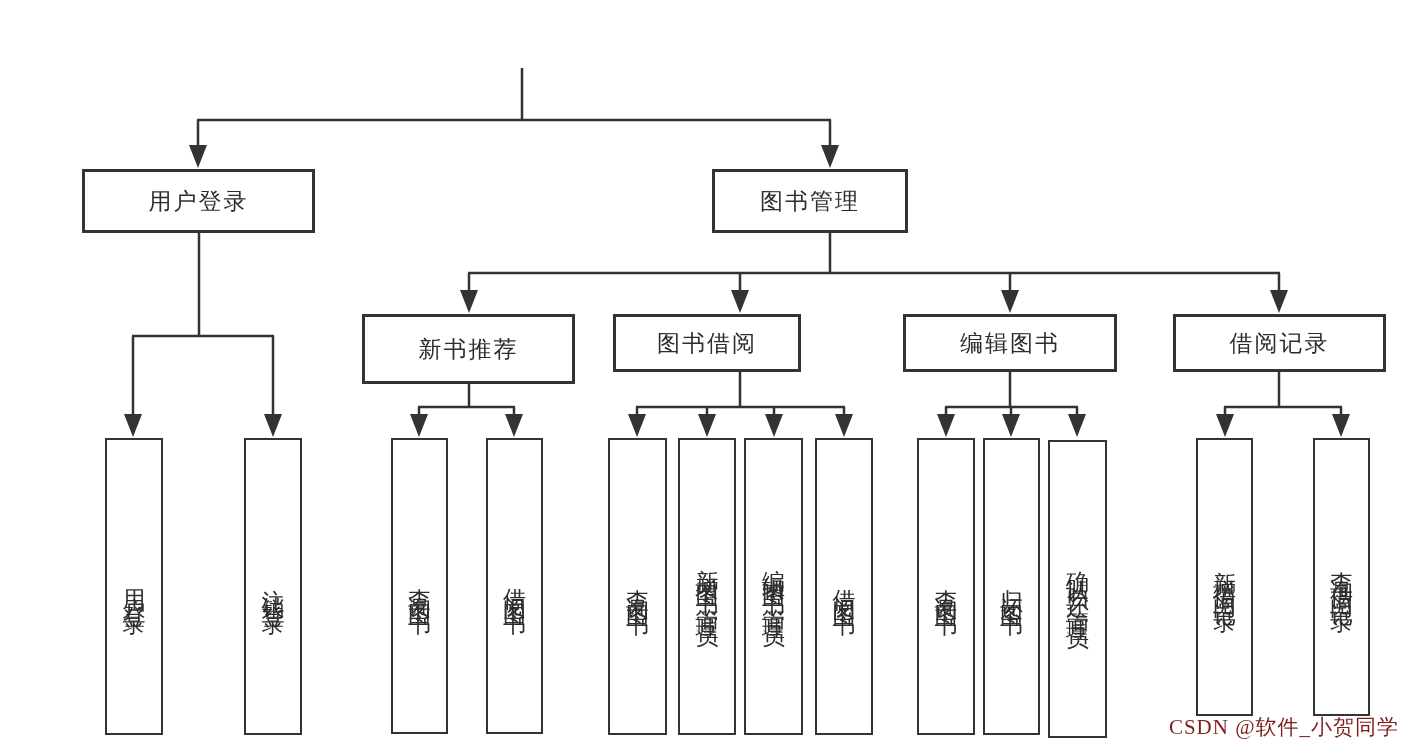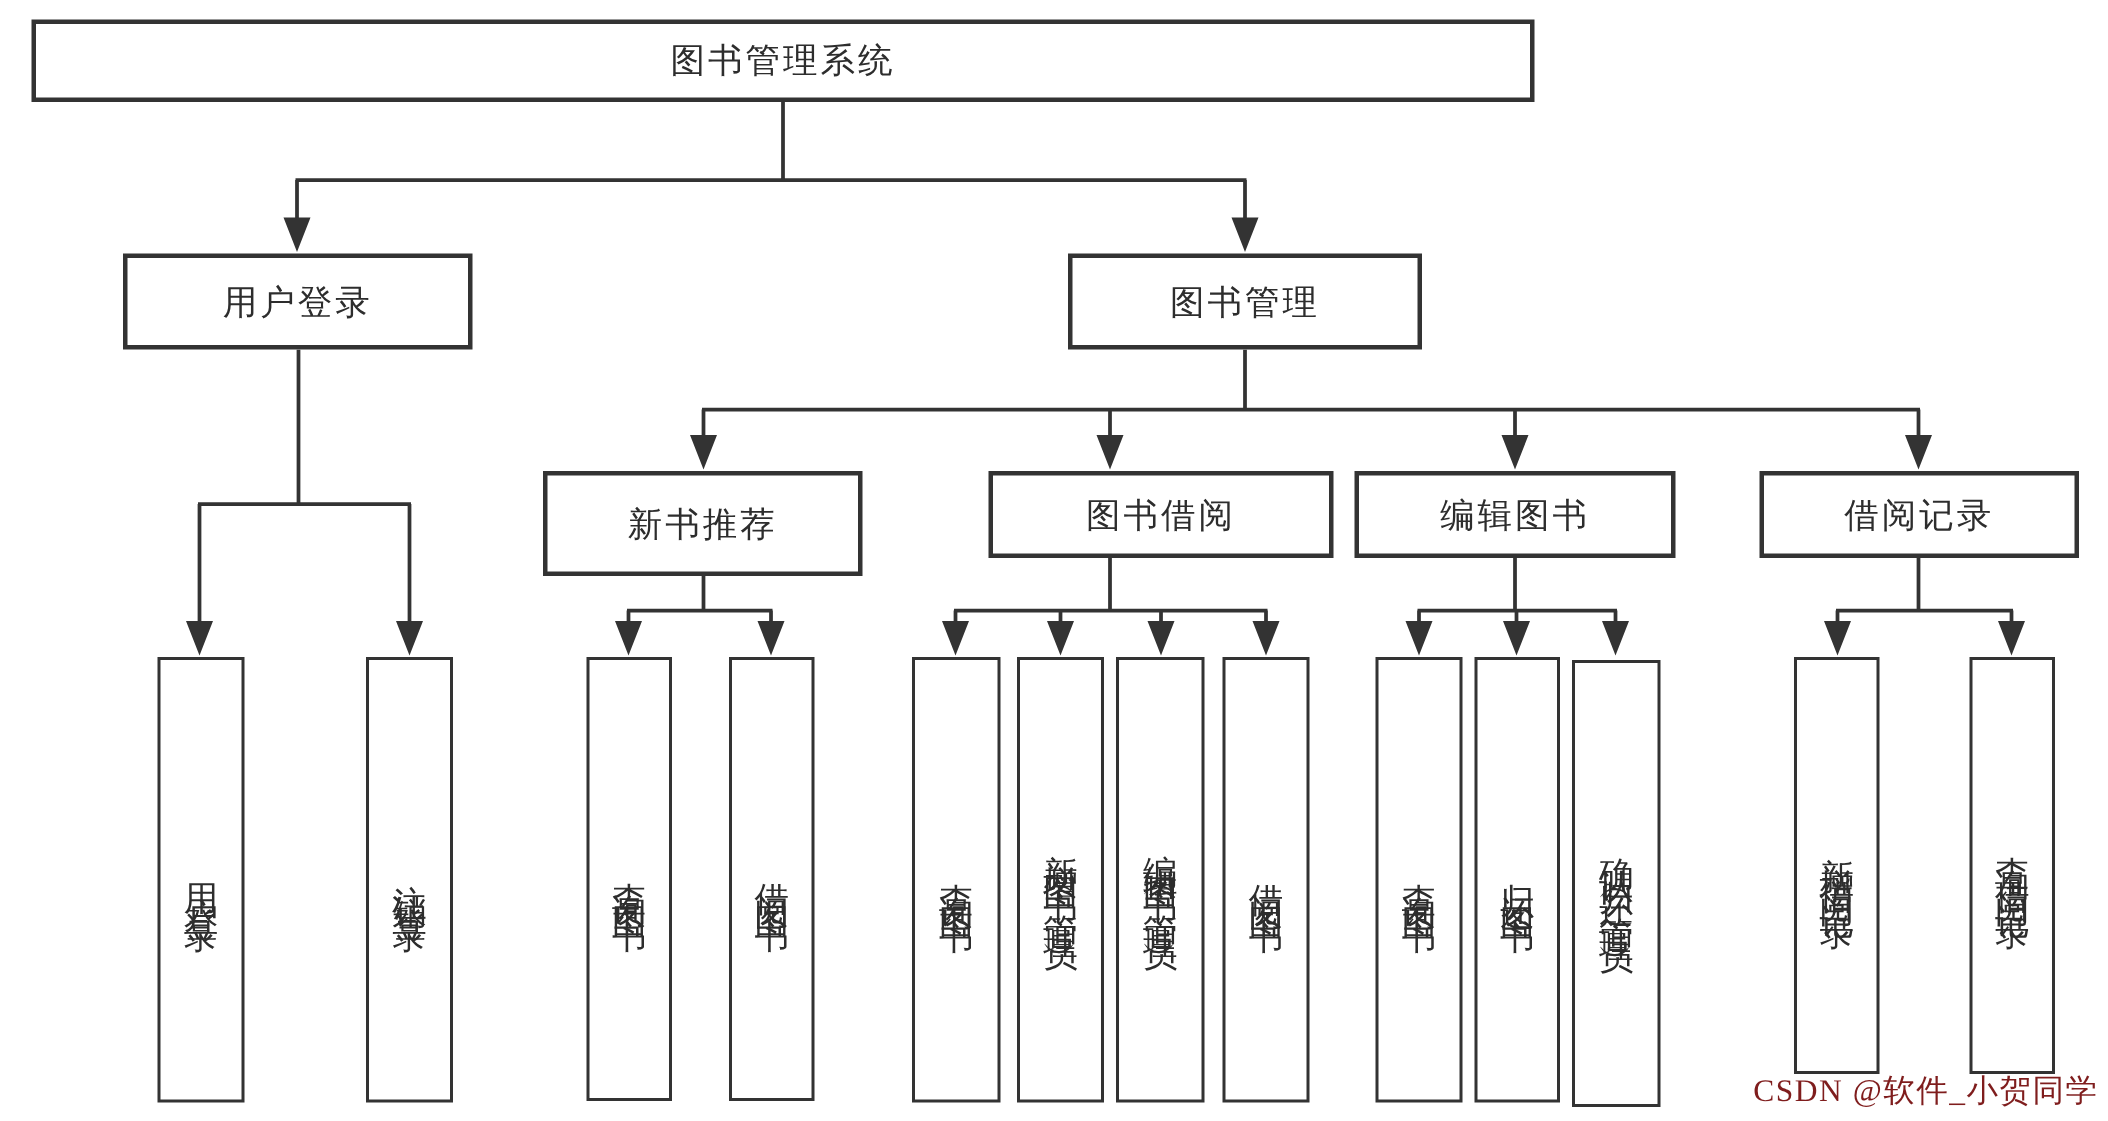--- a/index.html
+++ b/index.html
@@ -64,27 +64,26 @@
          M460 290 L478 290 L469 313 Z  M731 290 L749 290 L740 313 Z
          M1001 290 L1019 290 L1010 313 Z  M1270 290 L1288 290 L1279 313 Z
          M410 414 L428 414 L419 437 Z  M505 414 L523 414 L514 437 Z
          M628 414 L646 414 L637 437 Z  M698 414 L716 414 L707 437 Z
          M765 414 L783 414 L774 437 Z  M835 414 L853 414 L844 437 Z
          M937 414 L955 414 L946 437 Z  M1002 414 L1020 414 L1011 437 Z
          M1068 414 L1086 414 L1077 437 Z
          M1216 414 L1234 414 L1225 437 Z  M1332 414 L1350 414 L1341 437 Z"></path>
   </svg>
 
-  <div class="node h" style="left:21px;top:13px;width:1002px;height:55px">图书管理系统</div>
 
   <div class="node h" style="left:82px;top:169px;width:233px;height:64px">用户登录</div>
-  <div class="node h" style="left:712px;top:169px;width:236px;height:64px">图书管理</div>
+  <div class="node h" style="left:712px;top:169px;width:196px;height:64px">图书管理</div>
 
   <div class="node h" style="left:362px;top:314px;width:213px;height:70px">新书推荐</div>
-  <div class="node h" style="left:659px;top:314px;width:230px;height:58px">图书借阅</div>
+  <div class="node h" style="left:613px;top:314px;width:188px;height:58px">图书借阅</div>
   <div class="node h" style="left:903px;top:314px;width:214px;height:58px">编辑图书</div>
   <div class="node h" style="left:1173px;top:314px;width:213px;height:58px">借阅记录</div>
 
   <div class="node v" style="left:105px;top:438px;width:58px;height:297px">用户登录</div>
   <div class="node v" style="left:244px;top:438px;width:58px;height:297px">注销登录</div>
 
   <div class="node v" style="left:391px;top:438px;width:57px;height:296px">查询图书</div>
   <div class="node v" style="left:486px;top:438px;width:57px;height:296px">借阅图书</div>
 
   <div class="node v" style="left:608px;top:438px;width:59px;height:297px">查询图书</div>

